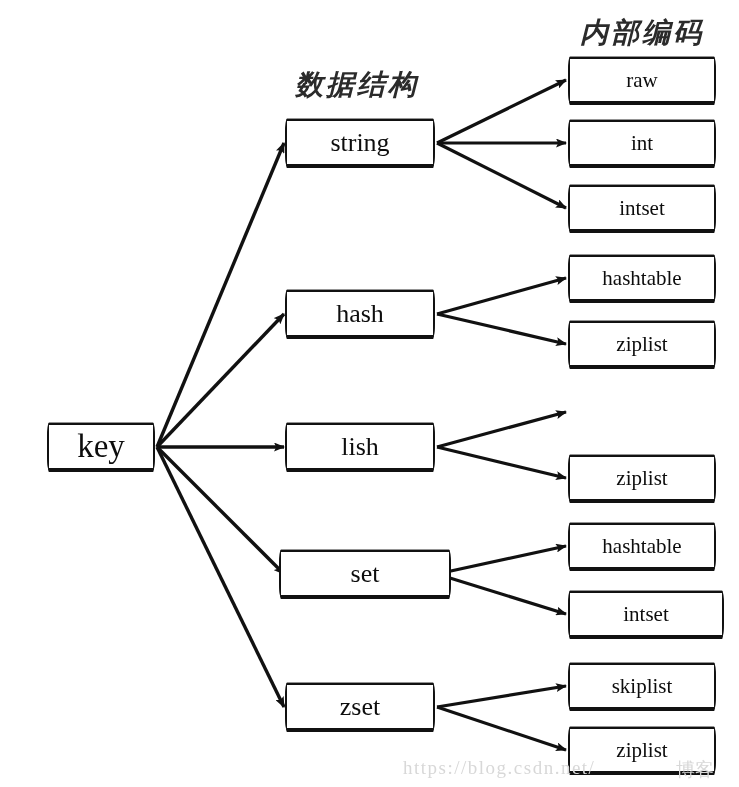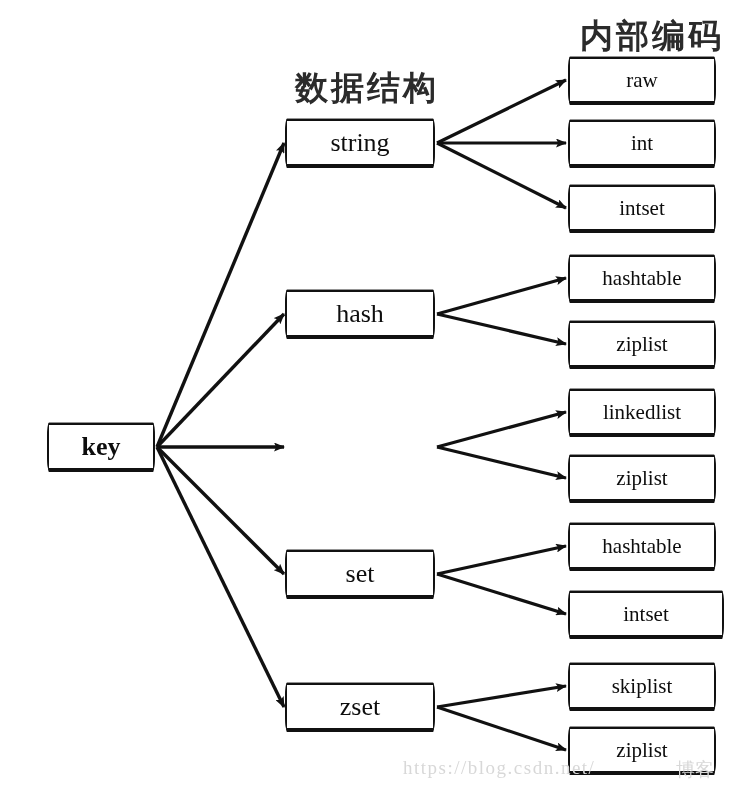--- a/index.html
+++ b/index.html
@@ -21,45 +21,46 @@
     position: absolute;
     left: 0;
     top: 0;
     width: 739px;
     height: 787px;
     pointer-events: none;
   }
   .col-header {
     position: absolute;
     font-family: "DejaVu Sans", sans-serif;
-    font-size: 33px;
+    font-size: 28px;
     font-weight: 600;
     color: #2b2b2b;
     letter-spacing: 3px;
     white-space: nowrap;
+    font-style: italic;
   }
   .node {
     position: absolute;
     box-sizing: border-box;
     background: #ffffff;
     border: 2.5px solid #111111;
     border-radius: 2px / 14px;
     display: flex;
     align-items: center;
     justify-content: center;
     color: #0d0d0d;
     white-space: nowrap;
     box-shadow: 0 2.5px 0 -0.5px #111111, 0 -1px 0 -0.5px #2a2a2a;
   }
   .node-label {
     font-family: "Liberation Serif", "DejaVu Serif", serif;
     line-height: 1;
     pointer-events: none;
   }
-  .node.key-node   { font-size: 26px; font-weight: bold; }
+  .node.key-node   { font-size: 33px; }
   .node.ds-node    { font-size: 26px; text-align: right; }
   .node.enc-node   { font-size: 21px; }
   .watermark {
     position: absolute;
     font-family: Liberation Serif, serif;
     font-size: 19px;
     color: #d8d8d8;
     letter-spacing: 1.5px;
     white-space: nowrap;
     user-select: none;
@@ -115,21 +116,24 @@
   <div class="node key-node" style="left:47px; top:423px; width:108px; height:47px;">
     <span class="node-label">key</span>
   </div>
 
   <div class="node ds-node" style="left:285px; top:119px; width:150px; height:47px;">
     <span class="node-label">string</span>
   </div>
   <div class="node ds-node" style="left:285px; top:290px; width:150px; height:47px;">
     <span class="node-label">hash</span>
   </div>
-  <div class="node ds-node" style="left:285px; top:550px; width:150px; height:47px;">
+  <div class="node ds-node" style="left:285px; top:423px; width:150px; height:47px;">
+    <span class="node-label">lish</span>
+  </div>
+  <div class="node ds-node" style="left:279px; top:550px; width:172px; height:47px;">
     <span class="node-label">set</span>
   </div>
   <div class="node ds-node" style="left:285px; top:683px; width:150px; height:47px;">
     <span class="node-label">zset</span>
   </div>
 
   <div class="node enc-node" style="left:568px; top:57px; width:148px; height:46px;">
     <span class="node-label">raw</span>
   </div>
   <div class="node enc-node" style="left:568px; top:120px; width:148px; height:46px;">
@@ -139,23 +143,20 @@
     <span class="node-label">intset</span>
   </div>
 
   <div class="node enc-node" style="left:568px; top:255px; width:148px; height:46px;">
     <span class="node-label">hashtable</span>
   </div>
   <div class="node enc-node" style="left:568px; top:321px; width:148px; height:46px;">
     <span class="node-label">ziplist</span>
   </div>
 
-  <div class="node enc-node" style="left:568px; top:389px; width:148px; height:46px;">
-    <span class="node-label">linkedlist</span>
-  </div>
   <div class="node enc-node" style="left:568px; top:455px; width:148px; height:46px;">
     <span class="node-label">ziplist</span>
   </div>
 
   <div class="node enc-node" style="left:568px; top:523px; width:148px; height:46px;">
     <span class="node-label">hashtable</span>
   </div>
   <div class="node enc-node" style="left:568px; top:591px; width:156px; height:46px;">
     <span class="node-label">intset</span>
   </div>

